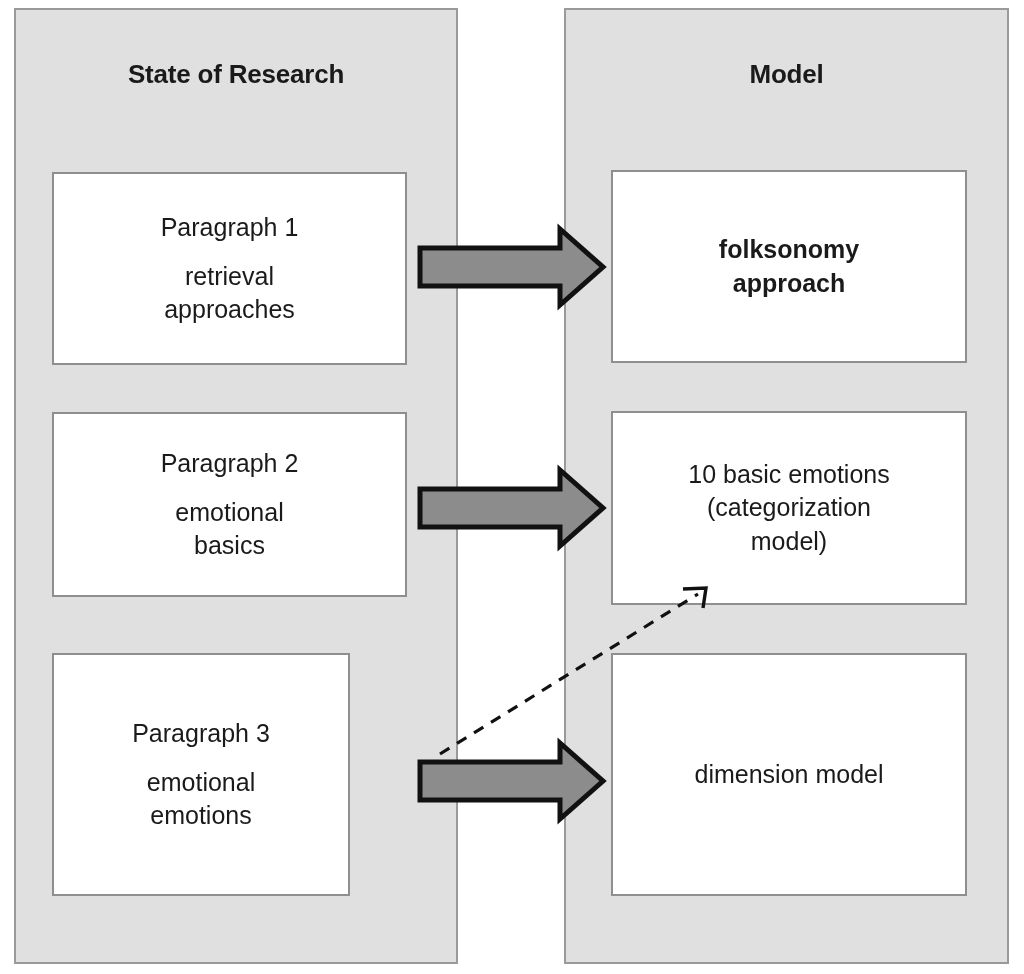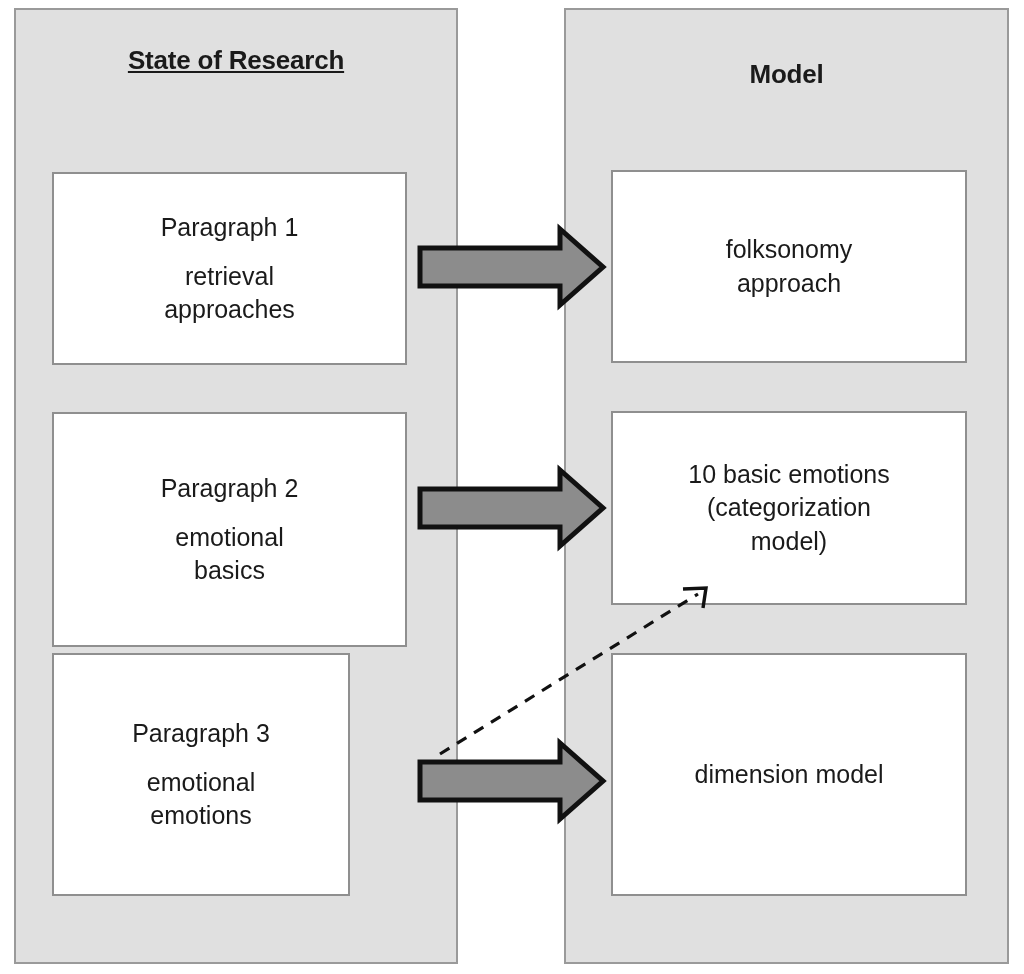--- a/index.html
+++ b/index.html
@@ -31,21 +31,21 @@
   .panel-title {
     position: absolute;
     left: 0;
     right: 0;
     text-align: center;
     font-size: 26px;
     font-weight: bold;
     color: #1a1a1a;
     letter-spacing: -0.2px;
   }
-  #title-left  { top: 35px; text-decoration: underline; }
+  #title-left  { top: 49px; }
   #title-right { top: 49px; }
 
   
   .node {
     position: absolute;
     background: #ffffff;
     border: 2px solid #8f8f8f;
     box-sizing: border-box;
     display: flex;
     flex-direction: column;
@@ -54,25 +54,25 @@
     text-align: center;
     color: #1a1a1a;
     font-size: 25px;
     line-height: 1.33;
   }
   .node .line { display: block; white-space: nowrap; }
   .node .gap  { height: 16px; }
 
   
   #node-l1 { left: 52px; top: 172px; width: 355px; height: 193px; }
-  #node-l2 { left: 52px; top: 412px; width: 355px; height: 235px; }
+  #node-l2 { left: 52px; top: 412px; width: 355px; height: 185px; }
   #node-l3 { left: 52px; top: 653px; width: 298px; height: 243px; }
 
   
-  #node-r1 { left: 611px; top: 170px; width: 356px; height: 193px; }
+  #node-r1 { left: 611px; top: 170px; width: 356px; height: 193px; font-weight: bold; }
   #node-r2 { left: 611px; top: 411px; width: 356px; height: 194px; }
   #node-r3 { left: 611px; top: 653px; width: 356px; height: 243px; text-align: right; }
 
   
   #overlay {
     position: absolute;
     left: 0; top: 0;
     width: 1024px;
     height: 974px;
     pointer-events: none;

